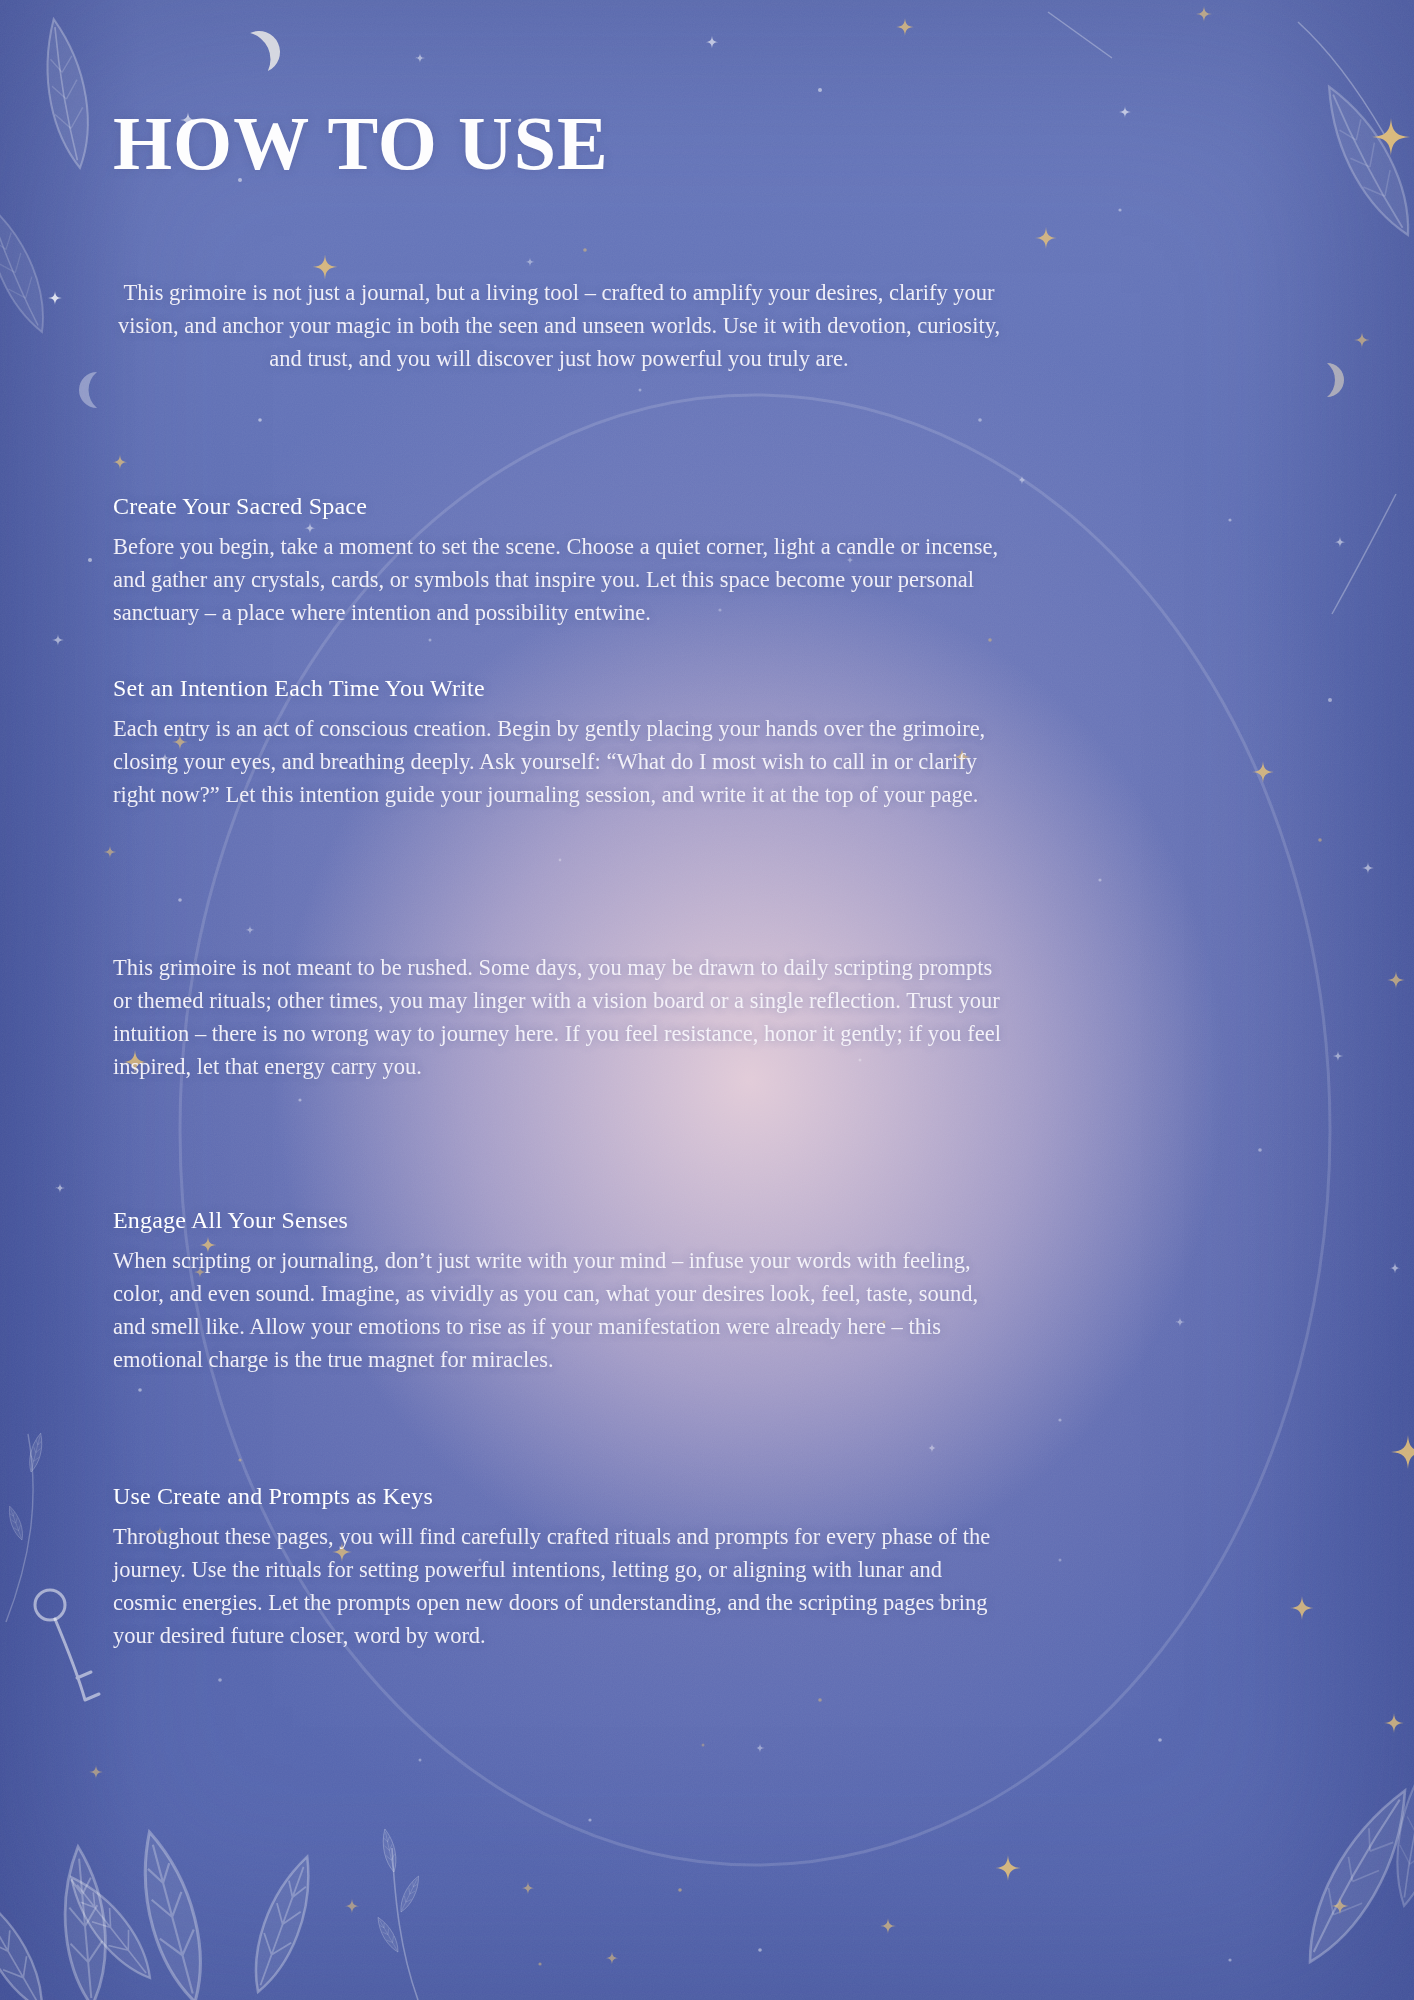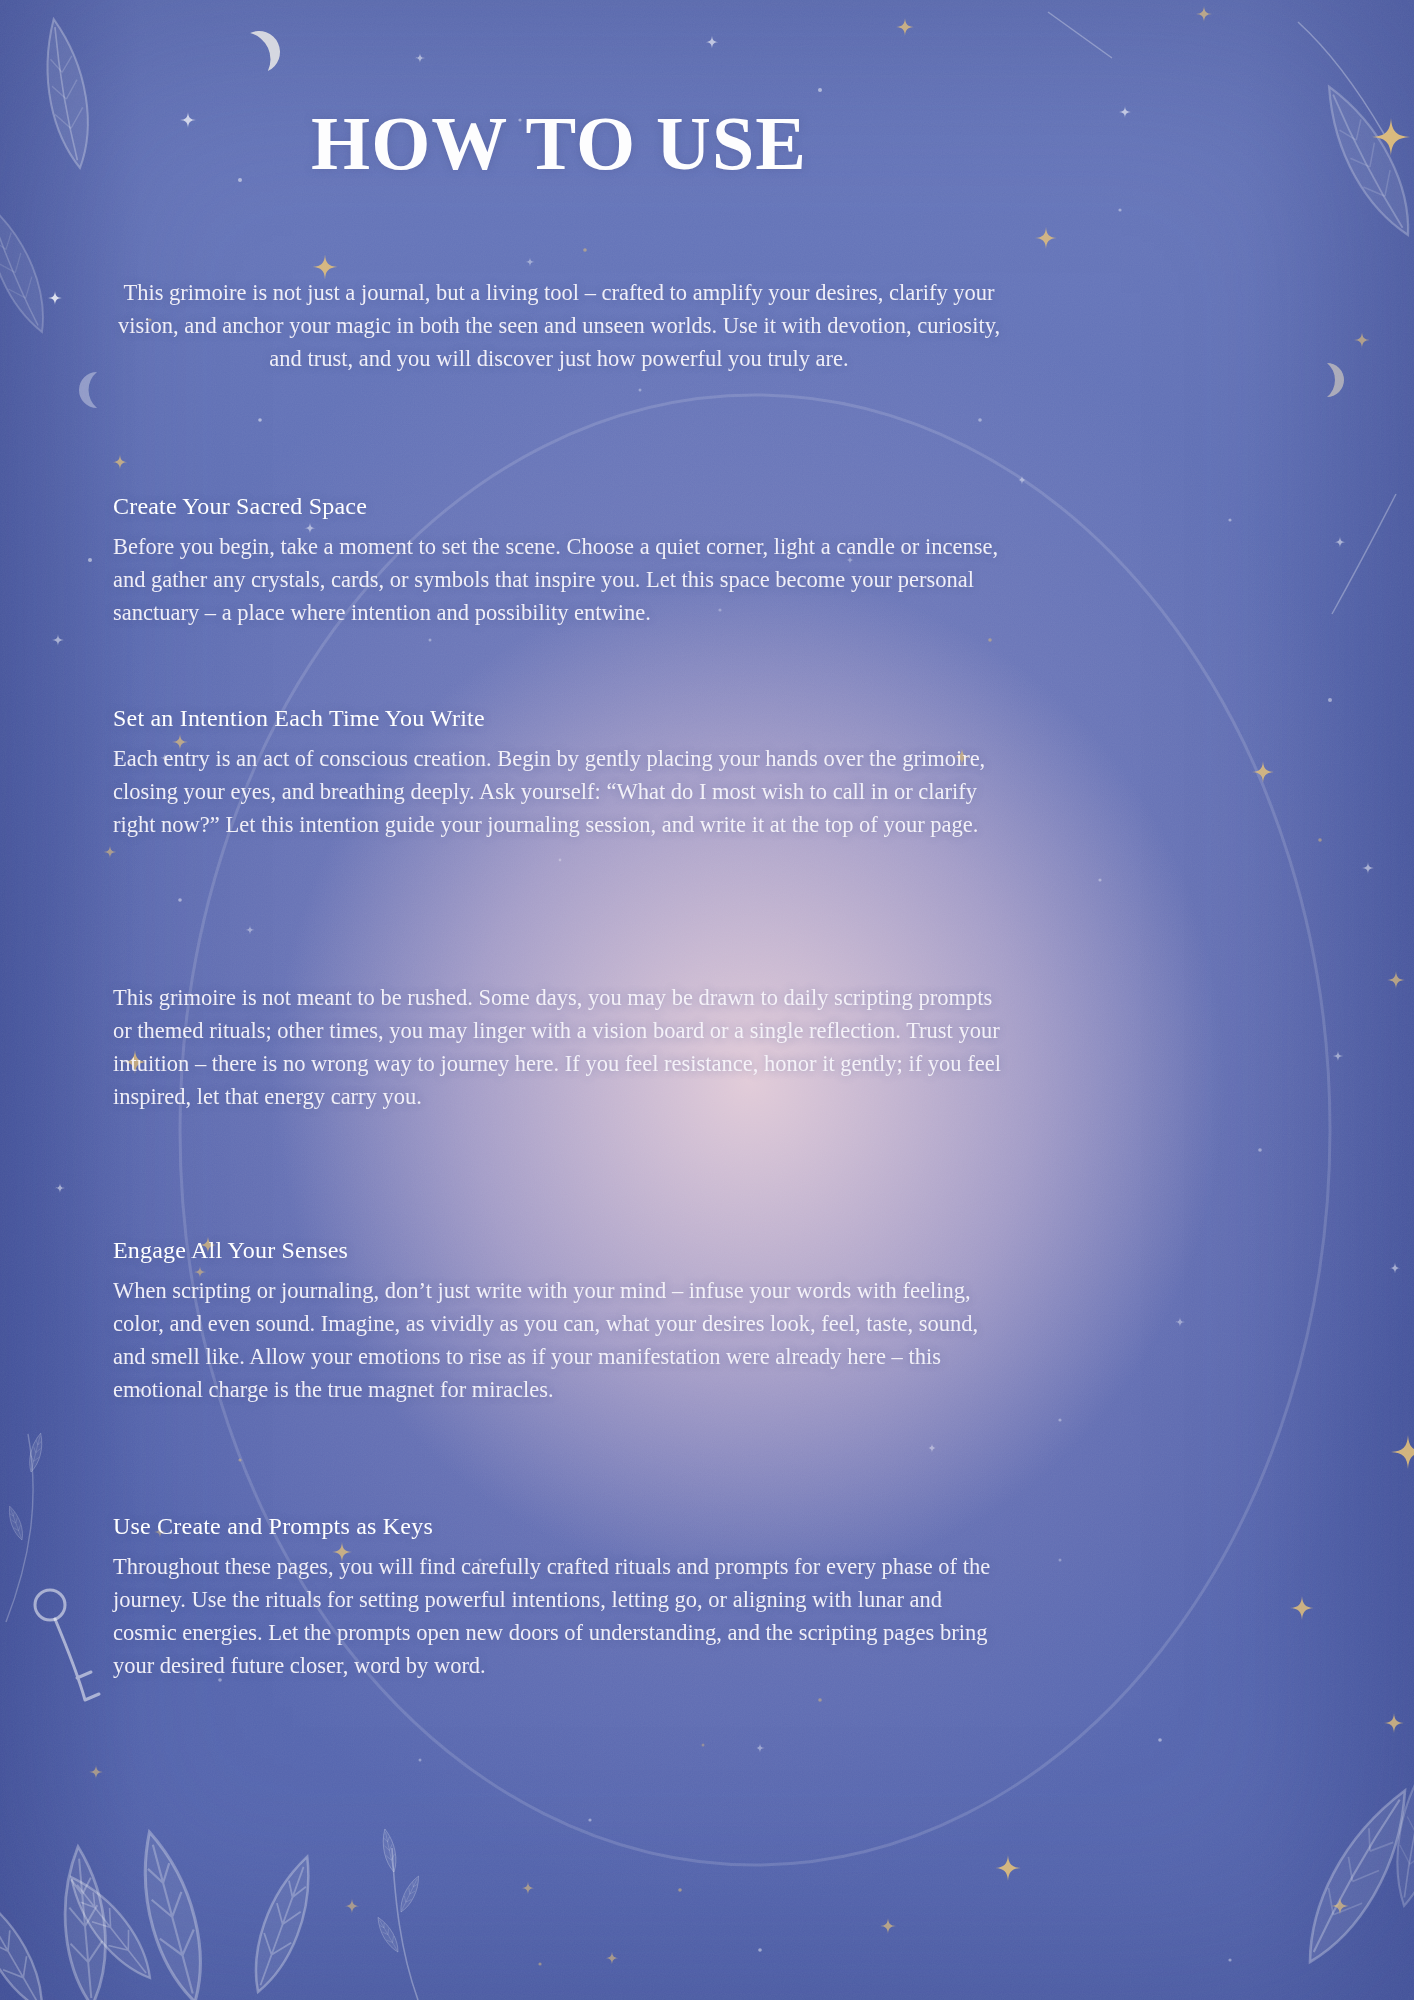--- a/index.html
+++ b/index.html
@@ -20,32 +20,32 @@
   }
   svg.deco { position:absolute; inset:0; z-index:1; }
   .content {
     position:relative; z-index:2;
     padding:102px 0 0 113px;
     width:892px;
     color:rgba(248,246,251,0.95);
     text-shadow:0 0 8px rgba(80,90,150,0.45);
   }
   h1 {
-    margin:0; text-align:center;
+    margin:0; text-align:left;
     font-size:76px; line-height:82px; font-weight:700;
     letter-spacing:1px; color:#fdfdfe;
   }
   .intro { margin:92px 0 0;text-align:center; }
   p { margin:0; font-size:22.5px; line-height:33px; }
   section h2 {
     margin:0 0 6px; font-size:24px; line-height:36px;
     font-weight:400; color:#ffffff; letter-spacing:0.2px;
   }
   section:nth-of-type(1) { margin-top:113px; }
-  section:nth-of-type(2) { margin-top:71px; }
+  section:nth-of-type(2) { margin-top:41px; }
   section:nth-of-type(3) { margin-top:140px; }
   section:nth-of-type(4) { margin-top:119px; }
   section:nth-of-type(5) { margin-top:102px; }
 </style>
 </head>
 <body>
 
 <div class="page">
 
   <svg class="deco" width="1414" height="2000" viewBox="0 0 1414 2000">

